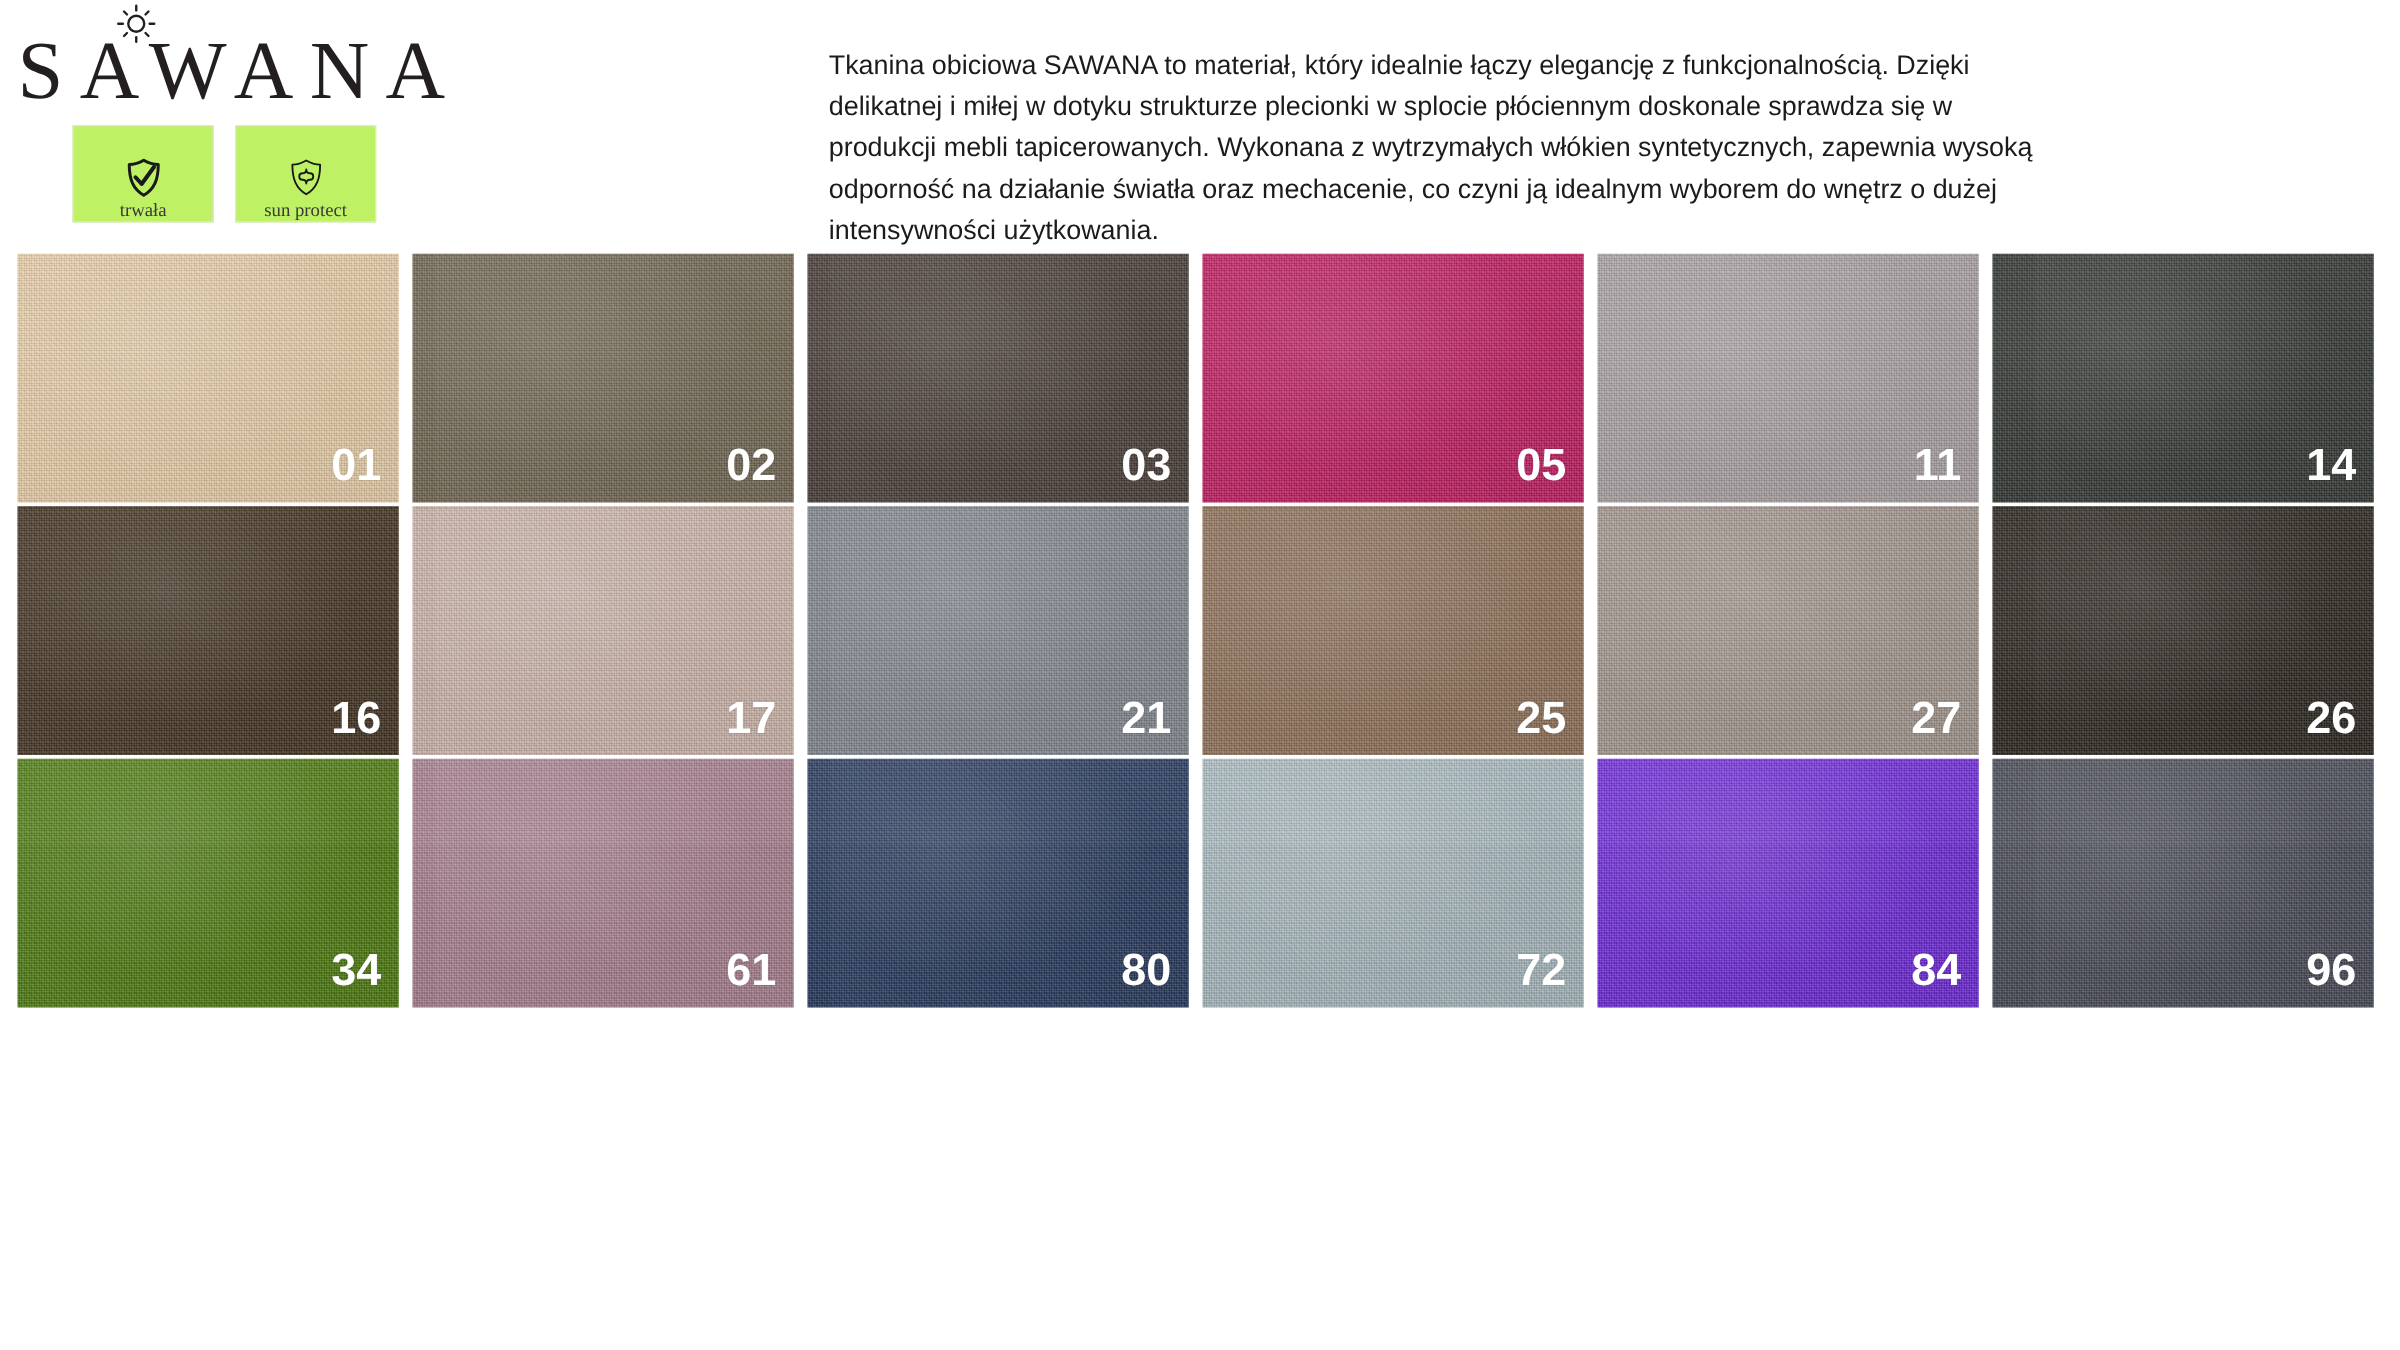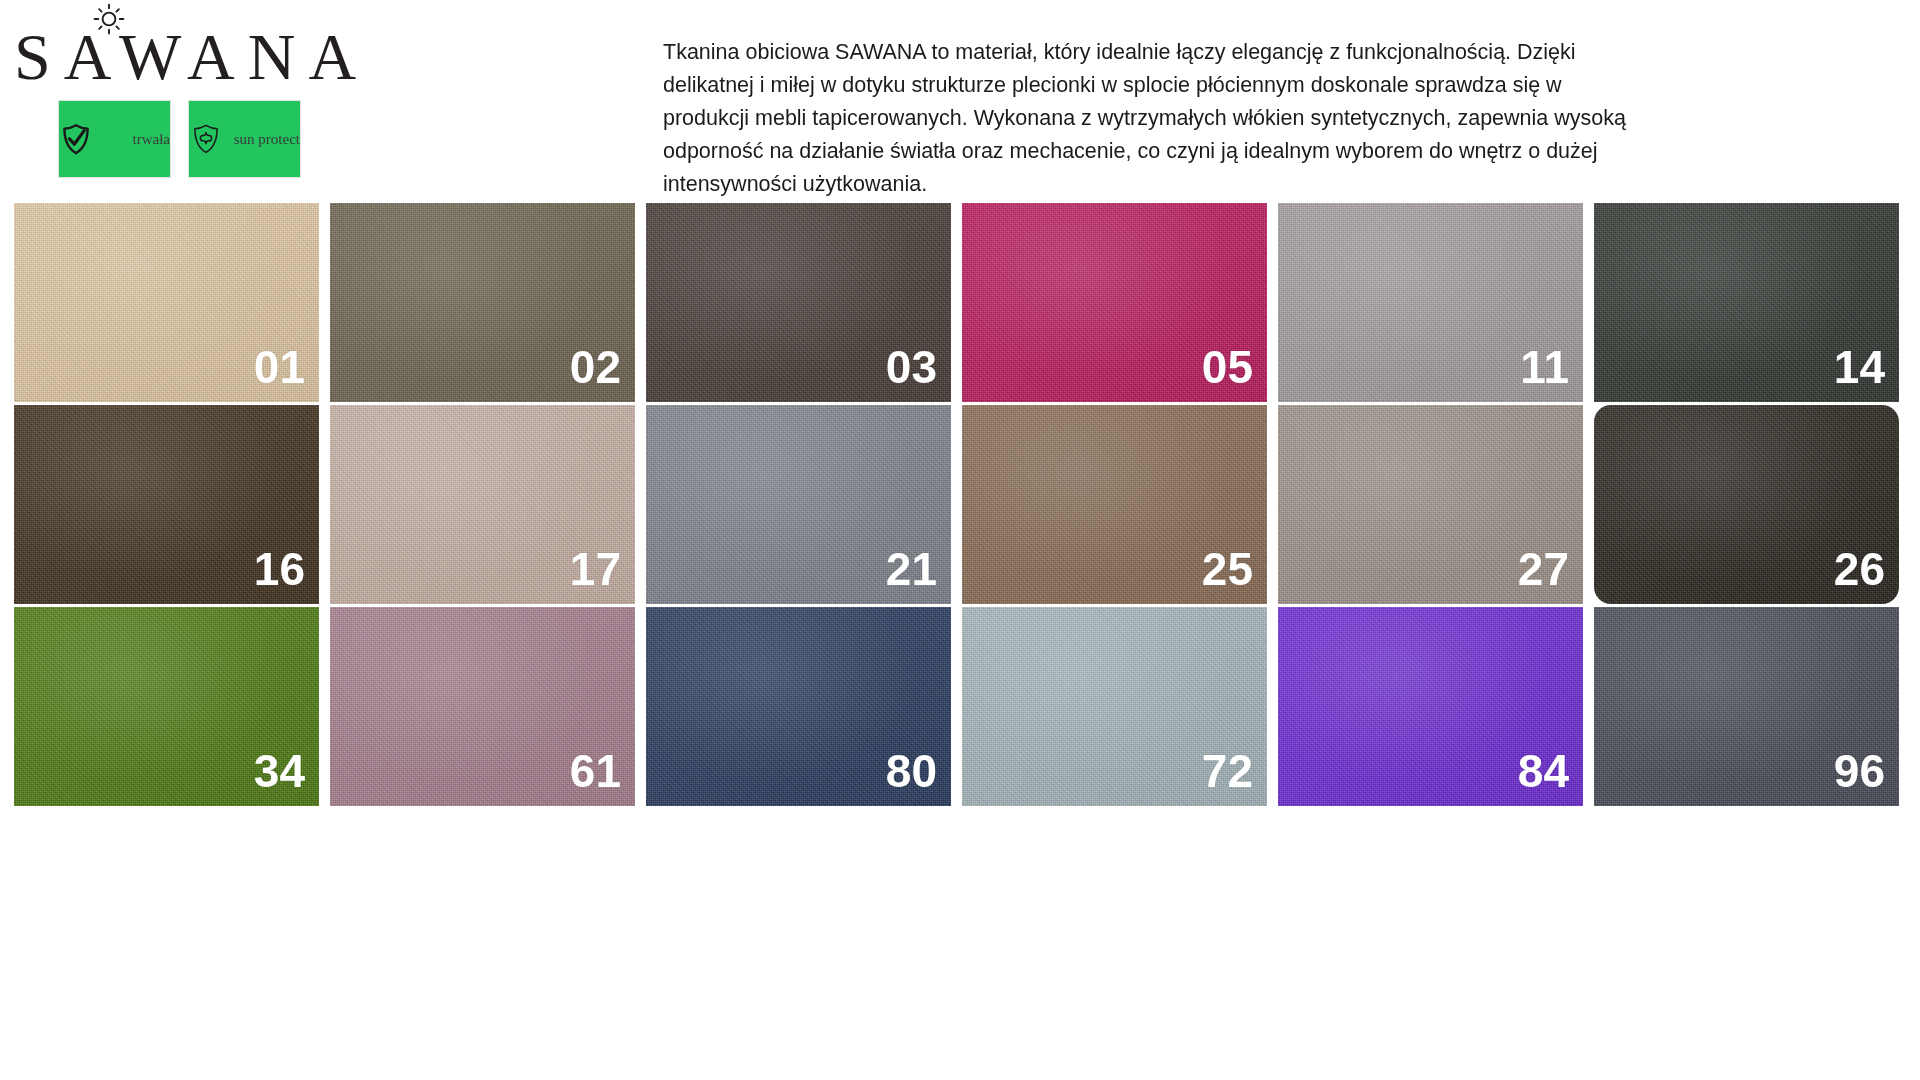--- a/index.html
+++ b/index.html
@@ -58,25 +58,25 @@
     position: absolute;
     left: 44px;
     top: 100px;
     display: flex;
     gap: 17px;
   }
   .badge {
     width: 113px;
     height: 78px;
     border: 1px solid #e2e2e2;
-    background: #22c55e;
+    background: #bef264;
     display: flex;
-    flex-direction: row;
+    flex-direction: column;
     align-items: center;
-    justify-content: space-between;
+    justify-content: flex-end;
     gap: 3px;
   }
   .badge-icon {
     width: 34px;
     height: 34px;
     display: block;
   }
   .badge-label {
     font-family: "Liberation Serif", serif;
     font-size: 15px;
@@ -138,21 +138,21 @@
     background: radial-gradient(ellipse at 38% 34%,
        rgba(255,255,255,0.10) 0%, rgba(255,255,255,0.0) 58%),
        linear-gradient(160deg, rgba(255,255,255,0.05), rgba(0,0,0,0.05));
     pointer-events: none;
   }
   .swatch-code {
     position: absolute;
     right: 14px;
     bottom: 12px;
     color: #ffffff;
-    font-size: 46px;
+    font-size: 36px;
     font-weight: 700;
     letter-spacing: 0px;
     line-height: 1;
     font-family: "Liberation Sans", sans-serif;
     text-shadow: 0 0 2px rgba(0,0,0,0.10);
   }
 </style>
 </head>
 <body>
 
@@ -260,21 +260,21 @@
       <div class="swatch" style="background-color: rgb(139, 109, 85); padding-left: 22px;">
         <div class="weave"></div>
         <div class="sheen"></div>
         <span class="swatch-code">25</span>
       </div>
       <div class="swatch" style="background-color: rgb(160, 148, 139);">
         <div class="weave"></div>
         <div class="sheen"></div>
         <span class="swatch-code">27</span>
       </div>
-      <div class="swatch" style="background-color: rgb(39, 34, 27); border-radius: 17px;">
+      <div class="swatch" style="background-color: rgb(39, 34, 27);">
         <div class="weave"></div>
         <div class="sheen"></div>
         <span class="swatch-code">26</span>
       </div>
       <div class="swatch" style="background-color: #4d7c0f;">
         <div class="weave"></div>
         <div class="sheen"></div>
         <span class="swatch-code">34</span>
       </div>
       <div class="swatch" style="background-color: rgb(168, 128, 144);">

